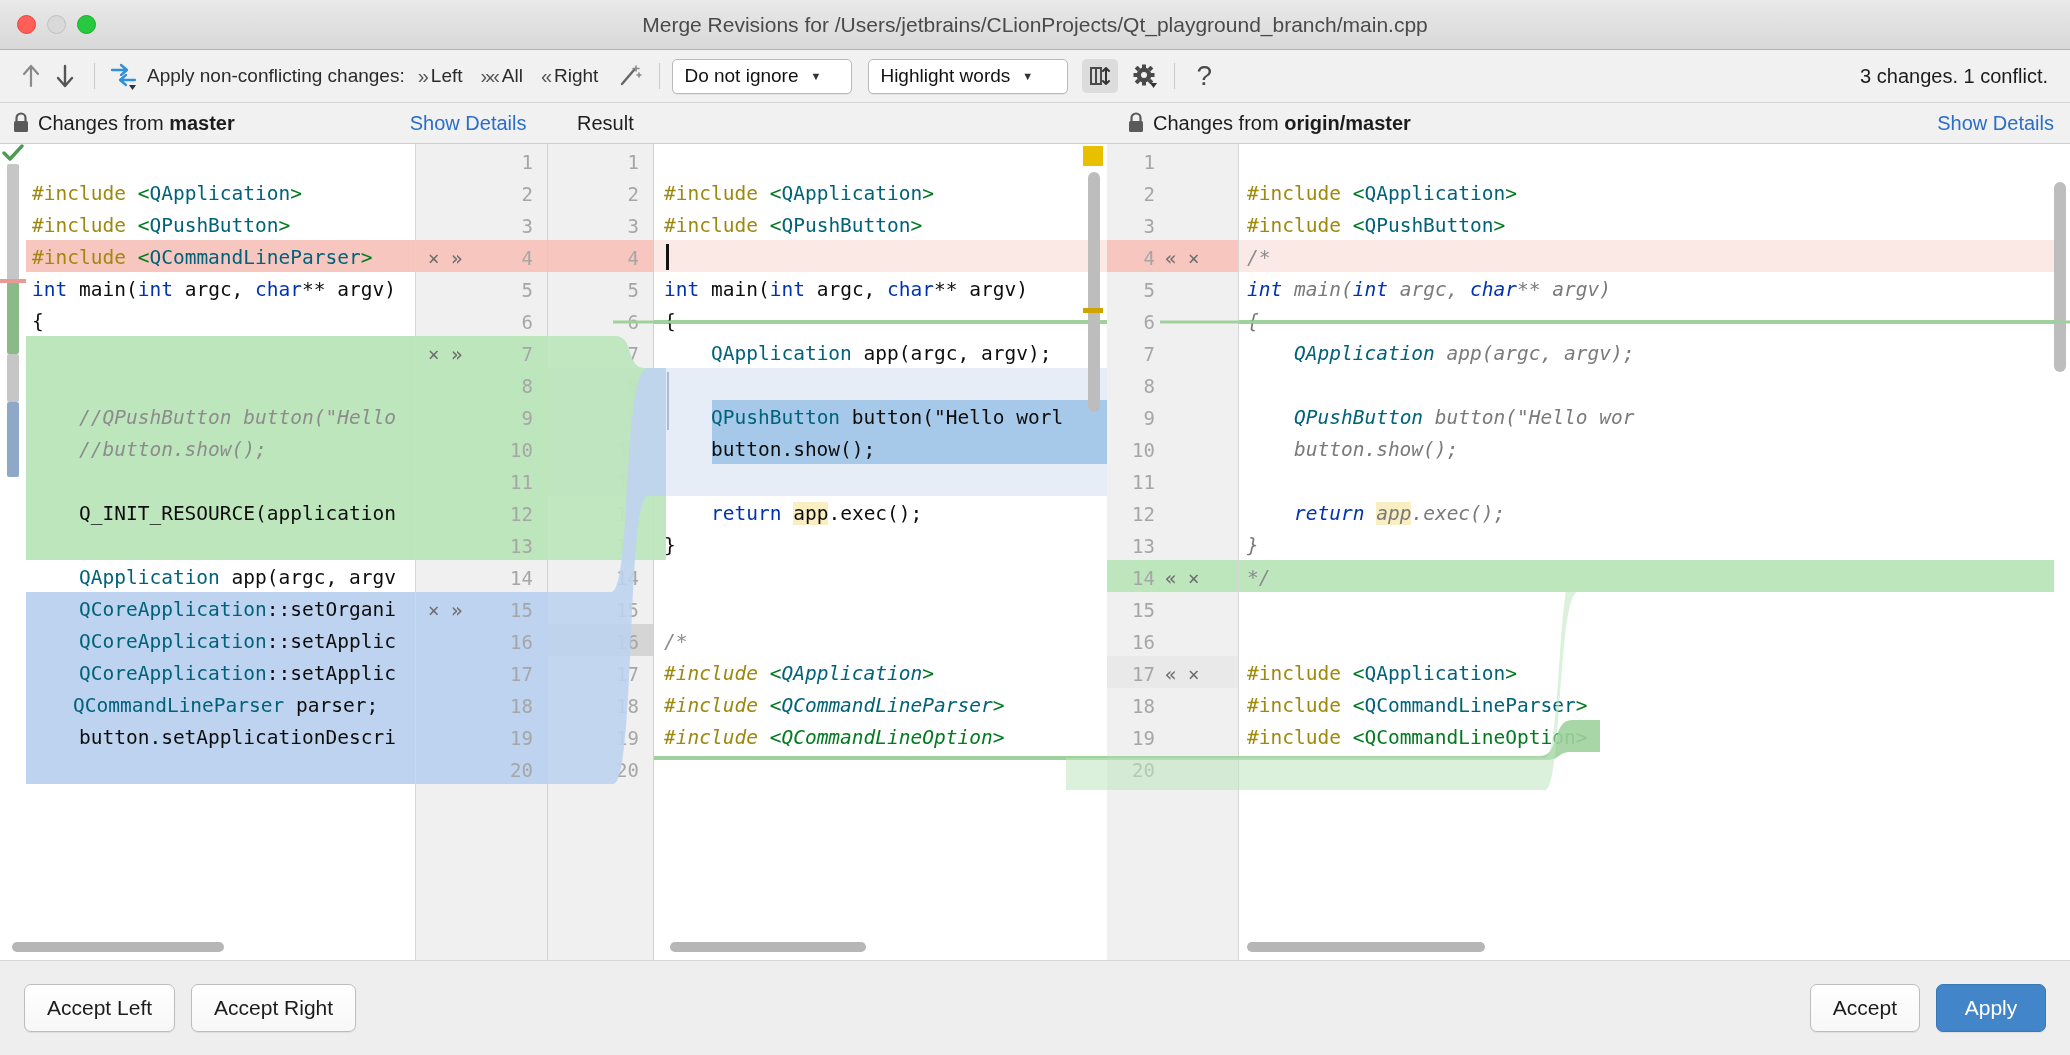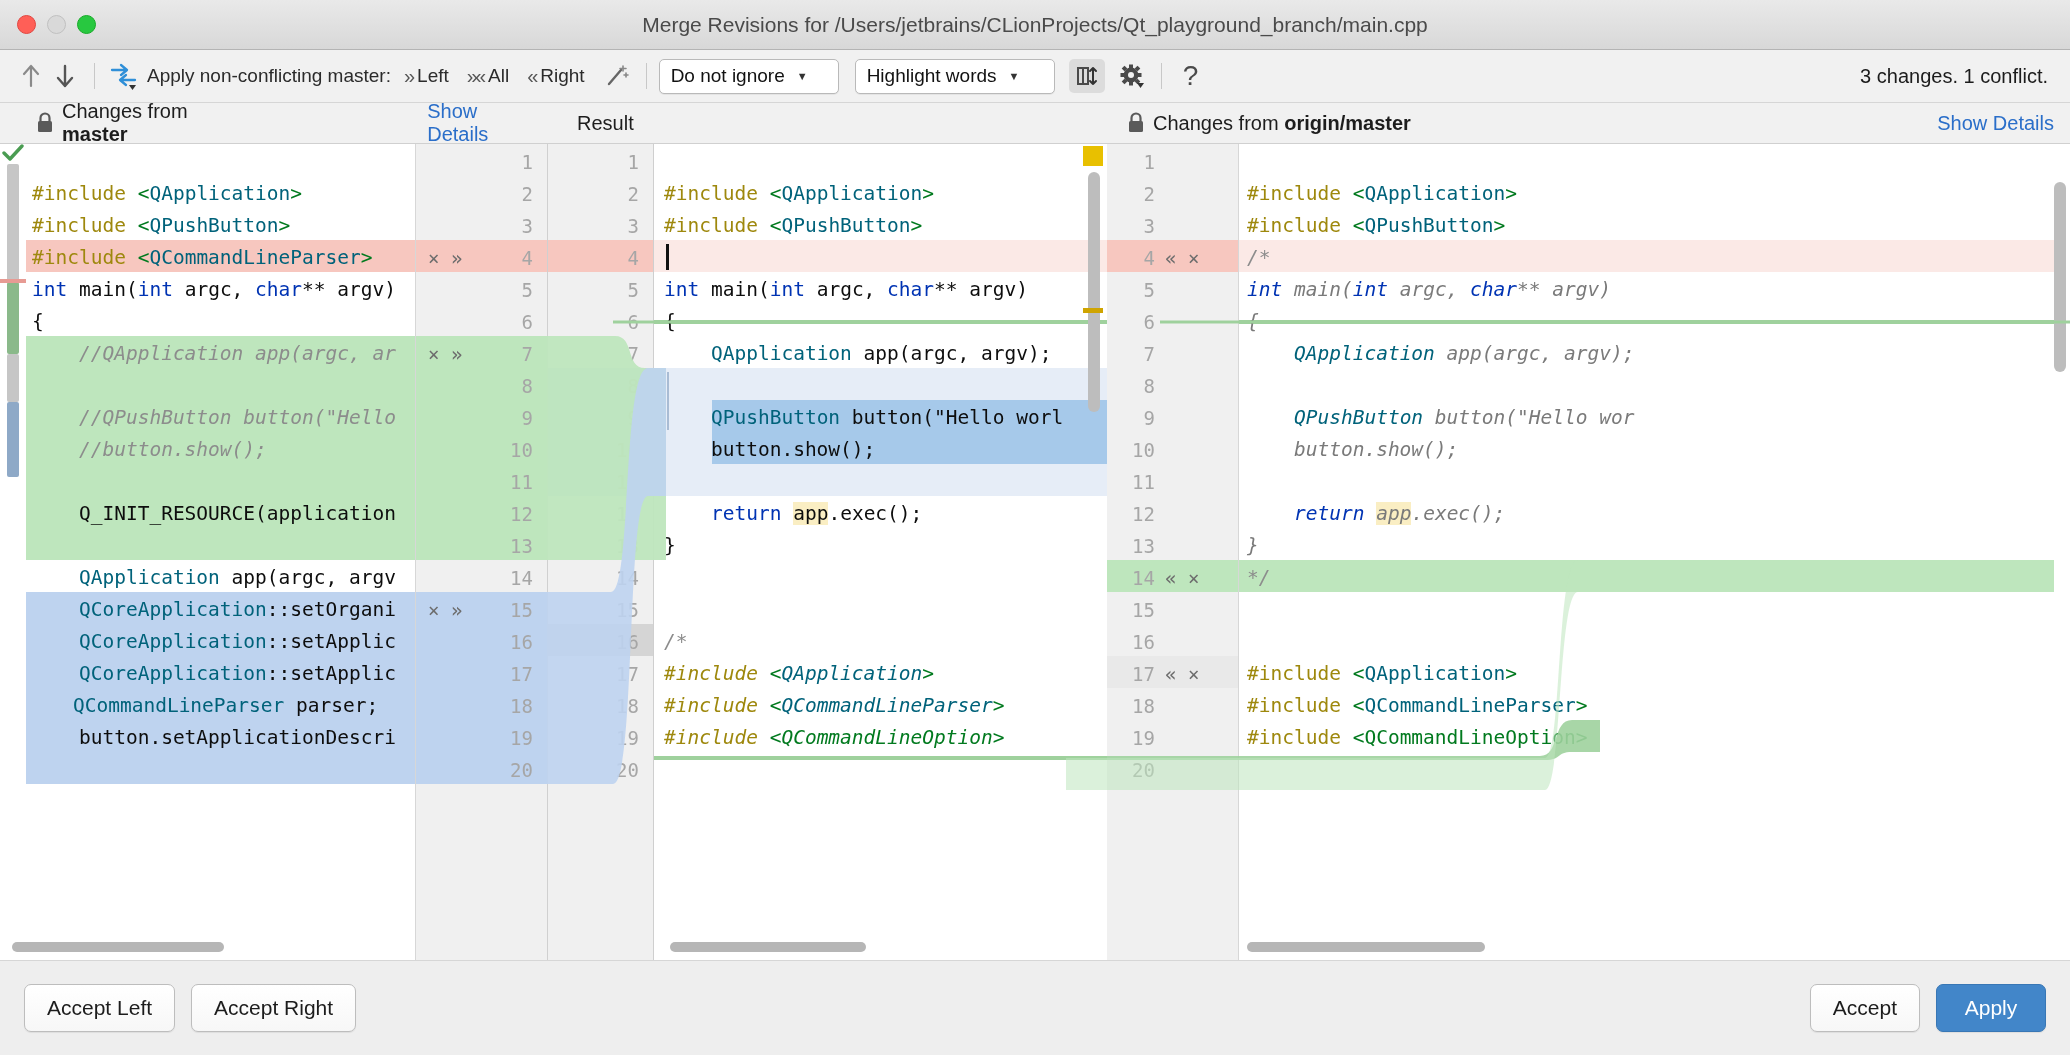--- a/index.html
+++ b/index.html
@@ -72,21 +72,21 @@
     display: flex; align-items: center; justify-content: center;
   }
   .tb-right { margin-left: auto; font-size: 20px; color: #1c1c1c; padding-right: 4px; }
 
   
   .panelheads {
     height: 40px; flex: 0 0 40px; background: #f1f1f1;
     display: flex; align-items: center;
     font-size: 20px; color: #1d1d1d; position: relative;
   }
-  .ph { display: flex; align-items: center; height: 100%; padding-left: 24px; }
+  .ph { display: flex; align-items: center; height: 100%; }
   .ph-lock { margin: 0 8px 0 12px; }
   .ph-link { color: #2a6ec9; }
   .ph b { font-weight: bold; }
 
   
   .merge { flex: 1 1 auto; display: flex; position: relative; background: #fff;
            border-top: 1px solid #d0d0d0; overflow: hidden; }
 
   .side { position: relative; overflow: hidden; background: #fff; }
   .codecol { position: relative; height: 100%; overflow: hidden; }
@@ -178,21 +178,21 @@
         </svg>
     </div>
     <div class="tb-sep"></div>
     <div class="tb-icon">
       <svg width="30" height="30" viewBox="0 0 30 30">
         <path d="M3 9 L17 9 M12 4 L18 9 L12 14" stroke="#2f8fd8" stroke-width="2.3" fill="none" stroke-linecap="round" stroke-linejoin="round"></path>
         <path d="M26 19 L12 19 M17 14 L11 19 L17 24" stroke="#2f8fd8" stroke-width="2.3" fill="none" stroke-linecap="round" stroke-linejoin="round"></path>
         <path d="M20 24 L27 24 L23.5 29 Z" fill="#333"></path>
       </svg>
     </div>
-    <span class="tb-label">Apply non-conflicting master:</span>
+    <span class="tb-label">Apply non-conflicting changes:</span>
 
     <span class="tb-link">
       <span class="chev">»</span>
       <span>Left</span>
     </span>
     <span class="tb-link">
       <span class="chev">»«</span>
       <span>All</span>
     </span>
     <span class="tb-link">
@@ -303,21 +303,20 @@
         <div class="hl" style="top:96px;background:#f7c7bf"></div>
         <div class="hl" style="top:192px;height:224px;background:#bee6bd"></div>
         <div class="hl" style="top:448px;height:192px;background:#bed3ef"></div>
         <div class="lines" id="left-lines">
             <div class="ln" style="top: 2px; padding-left: 6px;"></div>
             <div class="ln" style="top: 34px; padding-left: 6px;"><span class="pp">#include</span> <span class="hd">&lt;<span class="ty">QApplication</span>&gt;</span></div>
             <div class="ln" style="top: 66px; padding-left: 6px;"><span class="pp">#include</span> <span class="hd">&lt;<span class="ty">QPushButton</span>&gt;</span></div>
             <div class="ln" style="top: 98px; padding-left: 6px;"><span class="pp">#include</span> <span class="hd">&lt;<span class="ty">QCommandLineParser</span>&gt;</span></div>
             <div class="ln" style="top: 130px; padding-left: 6px;"><span class="k">int</span> main(<span class="k">int</span> argc, <span class="k">char</span>** argv)</div>
             <div class="ln" style="top: 162px; padding-left: 6px;">{</div>
-            <div class="ln" style="top: 194px; padding-left: 6px;"><span class="cm">    //QApplication app(argc, ar</span></div>
             <div class="ln" style="top: 226px; padding-left: 6px;"></div>
             <div class="ln" style="top: 258px; padding-left: 6px;"><span class="cm">    //QPushButton button("Hello</span></div>
             <div class="ln" style="top: 290px; padding-left: 6px;"><span class="cm">    //button.show();</span></div>
             <div class="ln" style="top: 322px; padding-left: 6px;"></div>
             <div class="ln" style="top: 354px; padding-left: 6px;">    Q_INIT_RESOURCE(application</div>
             <div class="ln" style="top: 386px; padding-left: 6px;"></div>
             <div class="ln" style="top: 450px; padding-left: 6px;">    <span class="ty">QCoreApplication</span>::setOrgani</div>
             <div class="ln" style="top: 418px; padding-left: 6px;">    <span class="ty">QApplication</span> app(argc, argv</div>
             <div class="ln" style="top: 482px; padding-left: 6px;">    <span class="ty">QCoreApplication</span>::setApplic</div>
             <div class="ln" style="top: 514px; padding-left: 6px;">    <span class="ty">QCoreApplication</span>::setApplic</div>

